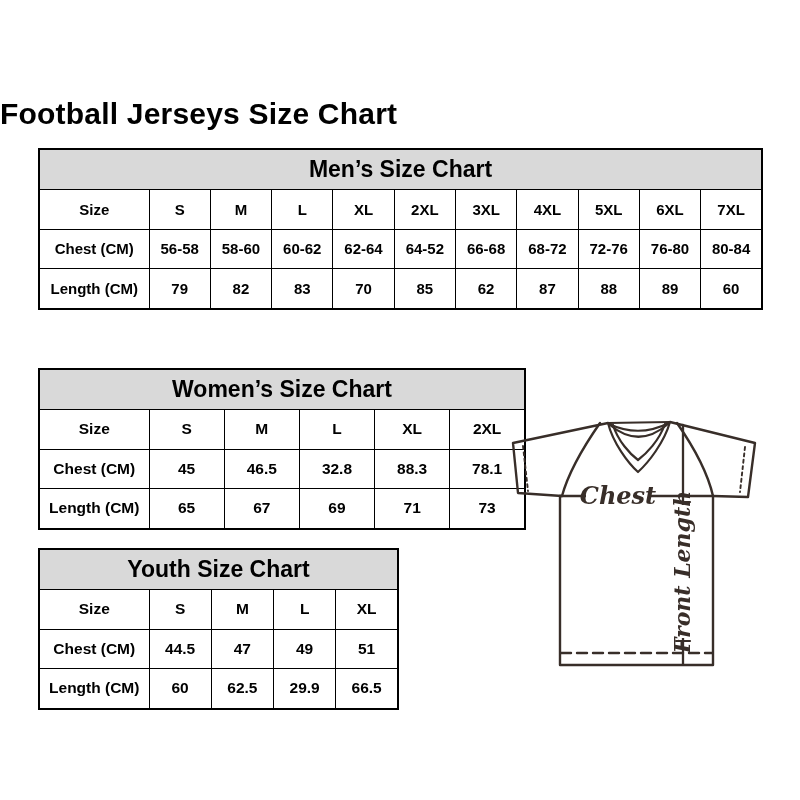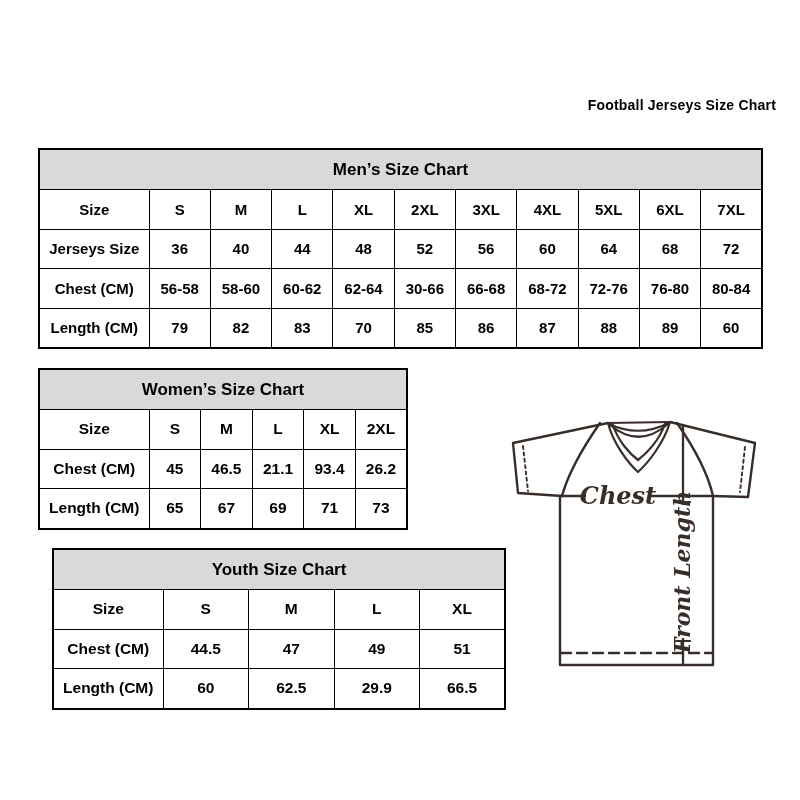--- a/index.html
+++ b/index.html
@@ -1,39 +1,39 @@
 <!DOCTYPE html>
 <html><head>
 <meta charset="utf-8">
 <style>
   html,body{margin:0;padding:0;background:#ffffff;}
   .page{
     position:relative;width:800px;height:800px;background:#ffffff;
     font-family:"Liberation Sans",sans-serif;color:#000;overflow:hidden;
   }
   .title{
-    position:absolute;top:97px;left:0;width:776px;text-align:right;
-    font-size:14px;font-weight:bold;letter-spacing:0.2px;
+    position:absolute;top:97px;left:0;width:776px;text-align:left;
+    font-size:30px;font-weight:bold;letter-spacing:0.2px;
   }
   table.size{
     position:absolute;border-collapse:collapse;table-layout:fixed;
     border:2px solid #000;background:#fff;
   }
   table.size th{
     background:#d9d9d9;border:1.5px solid #000;height:39px;
-    font-size:17px;font-weight:bold;text-align:center;vertical-align:middle;padding:0;
+    font-size:23px;font-weight:bold;text-align:center;vertical-align:middle;padding:0;
   }
   table.size td{
     border:1.5px solid #000;height:38.5px;font-size:15.5px;font-weight:bold;
     text-align:center;vertical-align:middle;padding:0;white-space:nowrap;
   }
   #men-table{left:38px;top:148px;width:725px;}
   #men-table td{font-size:15px;}
-  #women-table{left:38px;top:368px;width:370px;}
-  #youth-table{left:52px;top:548px;width:454px;}
+  #women-table{left:38px;top:368px;width:488px;}
+  #youth-table{left:38px;top:548px;width:361px;}
   #jersey-svg{position:absolute;left:500px;top:410px;}
   .measure-label{
     font-family:"DejaVu Serif","Liberation Serif",serif;
     font-style:italic;font-weight:bold;
   }
 </style>
 </head>
 <body>
 
 <div class="page">
@@ -67,53 +67,40 @@
           <td>L</td>
           <td>XL</td>
           <td>2XL</td>
           <td>3XL</td>
           <td>4XL</td>
           <td>5XL</td>
           <td>6XL</td>
           <td>7XL</td>
         </tr>
         <tr>
-          <td>Jerseys Size</td>
-          <td>36</td>
-          <td>40</td>
-          <td>44</td>
-          <td>48</td>
-          <td>52</td>
-          <td>56</td>
-          <td>60</td>
-          <td>64</td>
-          <td>68</td>
-          <td>72</td>
-        </tr>
-        <tr>
           <td>Chest (CM)</td>
           <td>56-58</td>
           <td>58-60</td>
           <td>60-62</td>
           <td>62-64</td>
-          <td>30-66</td>
+          <td>64-52</td>
           <td>66-68</td>
           <td>68-72</td>
           <td>72-76</td>
           <td>76-80</td>
           <td>80-84</td>
         </tr>
         <tr>
           <td>Length (CM)</td>
           <td>79</td>
           <td>82</td>
           <td>83</td>
           <td>70</td>
           <td>85</td>
-          <td>86</td>
+          <td>62</td>
           <td>87</td>
           <td>88</td>
           <td>89</td>
           <td>60</td>
         </tr>
       </tbody>
   </table>
 
   <table class="size" id="women-table">
       <colgroup>
@@ -135,23 +122,23 @@
           <td>S</td>
           <td>M</td>
           <td>L</td>
           <td>XL</td>
           <td>2XL</td>
         </tr>
         <tr>
           <td>Chest (CM)</td>
           <td>45</td>
           <td>46.5</td>
-          <td>21.1</td>
-          <td>93.4</td>
-          <td>26.2</td>
+          <td>32.8</td>
+          <td>88.3</td>
+          <td>78.1</td>
         </tr>
         <tr>
           <td>Length (CM)</td>
           <td>65</td>
           <td>67</td>
           <td>69</td>
           <td>71</td>
           <td>73</td>
         </tr>
       </tbody>

